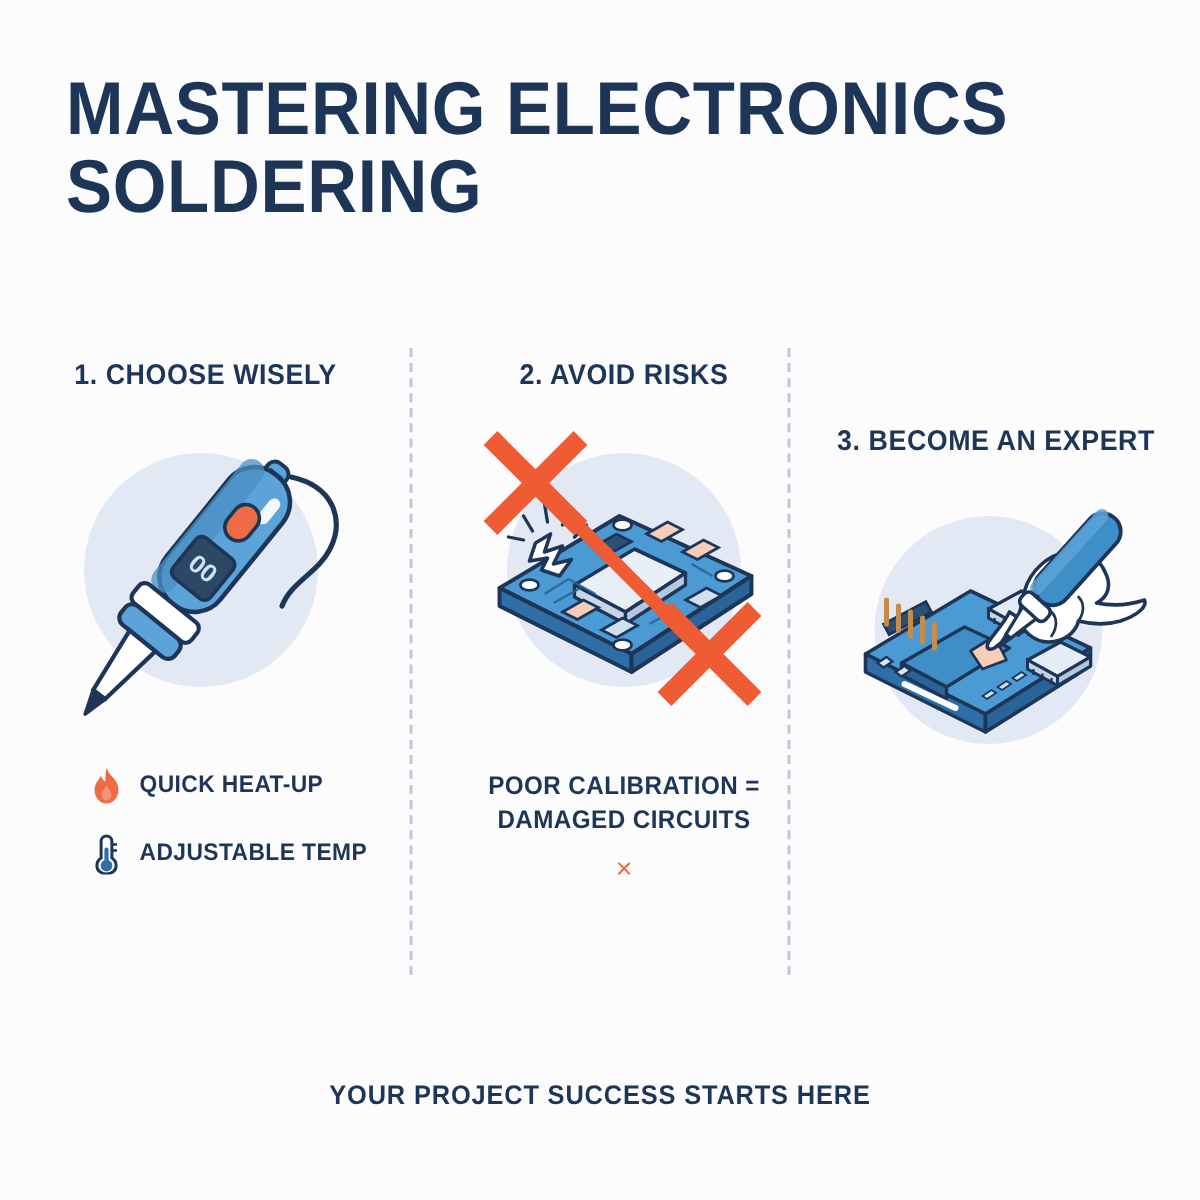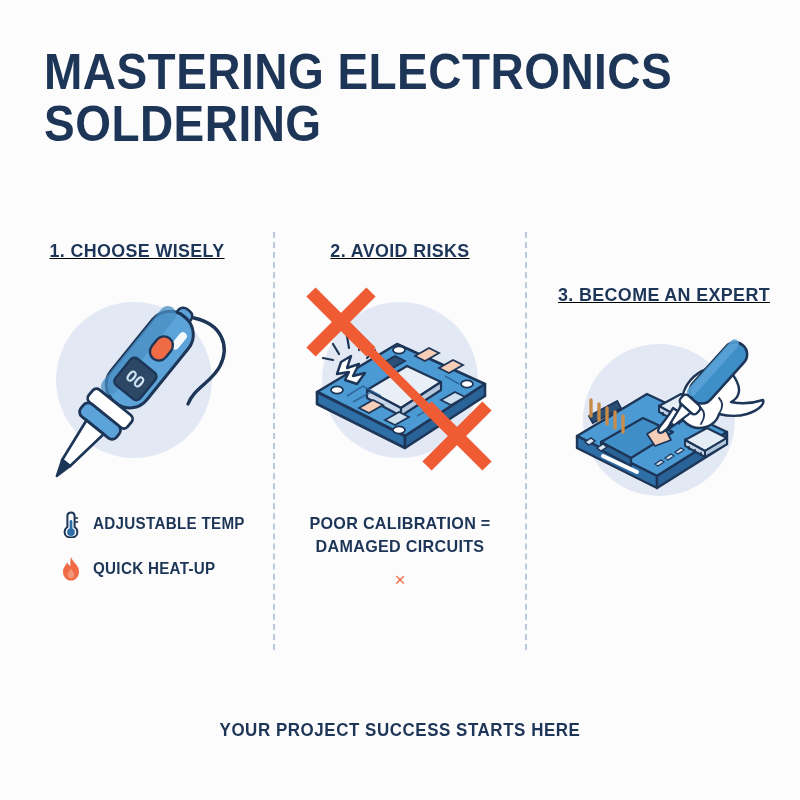--- a/index.html
+++ b/index.html
@@ -50,24 +50,23 @@
     border-left: 2px dashed #b9c9de;
   }
   .divider.one { left: 273px; }
   .divider.two { left: 525px; }
 
   
   .col {
     position: absolute;
     top: 240px;
     text-align: center;
-    text-decoration: underline;
   }
   .col.c1 { left: 8px;   width: 258px; }
-  .col.c2 { left: 281px; width: 238px; }
+  .col.c2 { left: 297px; width: 238px; }
   .col.c3 { left: 533px; width: 262px; margin-top: 44px; }
 
   .col-head {
     color: #1d3557;
     font-family: "Liberation Sans Narrow", "Liberation Sans", sans-serif;
     font-weight: bold;
     font-size: 19px;
     letter-spacing: 0.4px;
     transform: scaleX(0.94);
     text-transform: uppercase;
@@ -214,45 +213,45 @@
           <rect x="86" y="128" width="50" height="16" rx="5" fill="#ffffff" stroke="#1d3557" stroke-width="2.8"></rect>
           <rect x="88" y="144" width="46" height="16" rx="6" fill="#5ba3d8" stroke="#1d3557" stroke-width="2.8"></rect>
 
           <path d="M100 160 L122 160 L116 206 L106 206 Z" fill="#ffffff" stroke="#1d3557" stroke-width="2.8"></path>
           <path d="M106 206 L116 206 L112 222 Z" fill="#1d3557" stroke="#1d3557" stroke-width="2.4" stroke-linejoin="round"></path>
         </g>
       </svg>
     </div>
 
     <div class="features">
+      <div class="feature-row">
+        <span class="feat-ico">
+          <svg width="22" height="28" viewBox="0 0 22 28">
+            <path d="M11 2 C13 8 19 9.5 19 16.5 C19 21.8 15.4 25.6 11 25.6 C6.6 25.6 3 21.8 3 16.5
+                     C3 12.4 5.6 10.6 7.2 7.2 C8.1 9.6 9.4 10.4 10.4 11.2 C10.2 7.8 10.3 5 11 2 Z" fill="#ef6b45"></path>
+            <path d="M11 13.5 C12.4 16.1 14.2 17.2 14.2 19.6 C14.2 22 12.8 23.6 11 23.6
+                     C9.2 23.6 7.8 22 7.8 19.6 C7.8 17.4 9.6 16.4 11 13.5 Z" fill="#ffffff" opacity="0.28"></path>
+          </svg>
+        </span>
+        <span class="feature-label">QUICK HEAT-UP</span>
+      </div>
       <div class="feature-row">
         <span class="feat-ico">
           <svg width="22" height="28" viewBox="0 0 22 28">
             <path d="M11 2.4 C13.1 2.4 14.6 3.9 14.6 6 L14.6 17 C16.3 18.1 17.4 20 17.4 22.1
                      C17.4 25.4 14.6 27.6 11 27.6 C7.4 27.6 4.6 25.4 4.6 22.1
                      C4.6 20 5.7 18.1 7.4 17 L7.4 6 C7.4 3.9 8.9 2.4 11 2.4 Z" fill="none" stroke="#1d3557" stroke-width="2"></path>
             <circle cx="11" cy="22.1" r="3.9" fill="#2f6fa8"></circle>
             <rect x="9.6" y="10" width="2.8" height="11" rx="1.4" fill="#2f6fa8"></rect>
             <line x1="15.2" y1="8" x2="18" y2="8" stroke="#1d3557" stroke-width="1.6"></line>
             <line x1="15.2" y1="12" x2="18" y2="12" stroke="#1d3557" stroke-width="1.6"></line>
           </svg>
         </span>
         <span class="feature-label">ADJUSTABLE TEMP</span>
       </div>
-      <div class="feature-row">
-        <span class="feat-ico">
-          <svg width="22" height="28" viewBox="0 0 22 28">
-            <path d="M11 2 C13 8 19 9.5 19 16.5 C19 21.8 15.4 25.6 11 25.6 C6.6 25.6 3 21.8 3 16.5
-                     C3 12.4 5.6 10.6 7.2 7.2 C8.1 9.6 9.4 10.4 10.4 11.2 C10.2 7.8 10.3 5 11 2 Z" fill="#ef6b45"></path>
-            <path d="M11 13.5 C12.4 16.1 14.2 17.2 14.2 19.6 C14.2 22 12.8 23.6 11 23.6
-                     C9.2 23.6 7.8 22 7.8 19.6 C7.8 17.4 9.6 16.4 11 13.5 Z" fill="#ffffff" opacity="0.28"></path>
-          </svg>
-        </span>
-        <span class="feature-label">QUICK HEAT-UP</span>
-      </div>
     </div>
   </div>
 
   <div class="col c2">
     <div class="col-head">2. AVOID RISKS</div>
 
     <div class="art a2">
       <svg width="222" height="196" viewBox="0 0 222 196">
         <circle cx="111" cy="100" r="78" fill="#e3e9f4"></circle>
 

